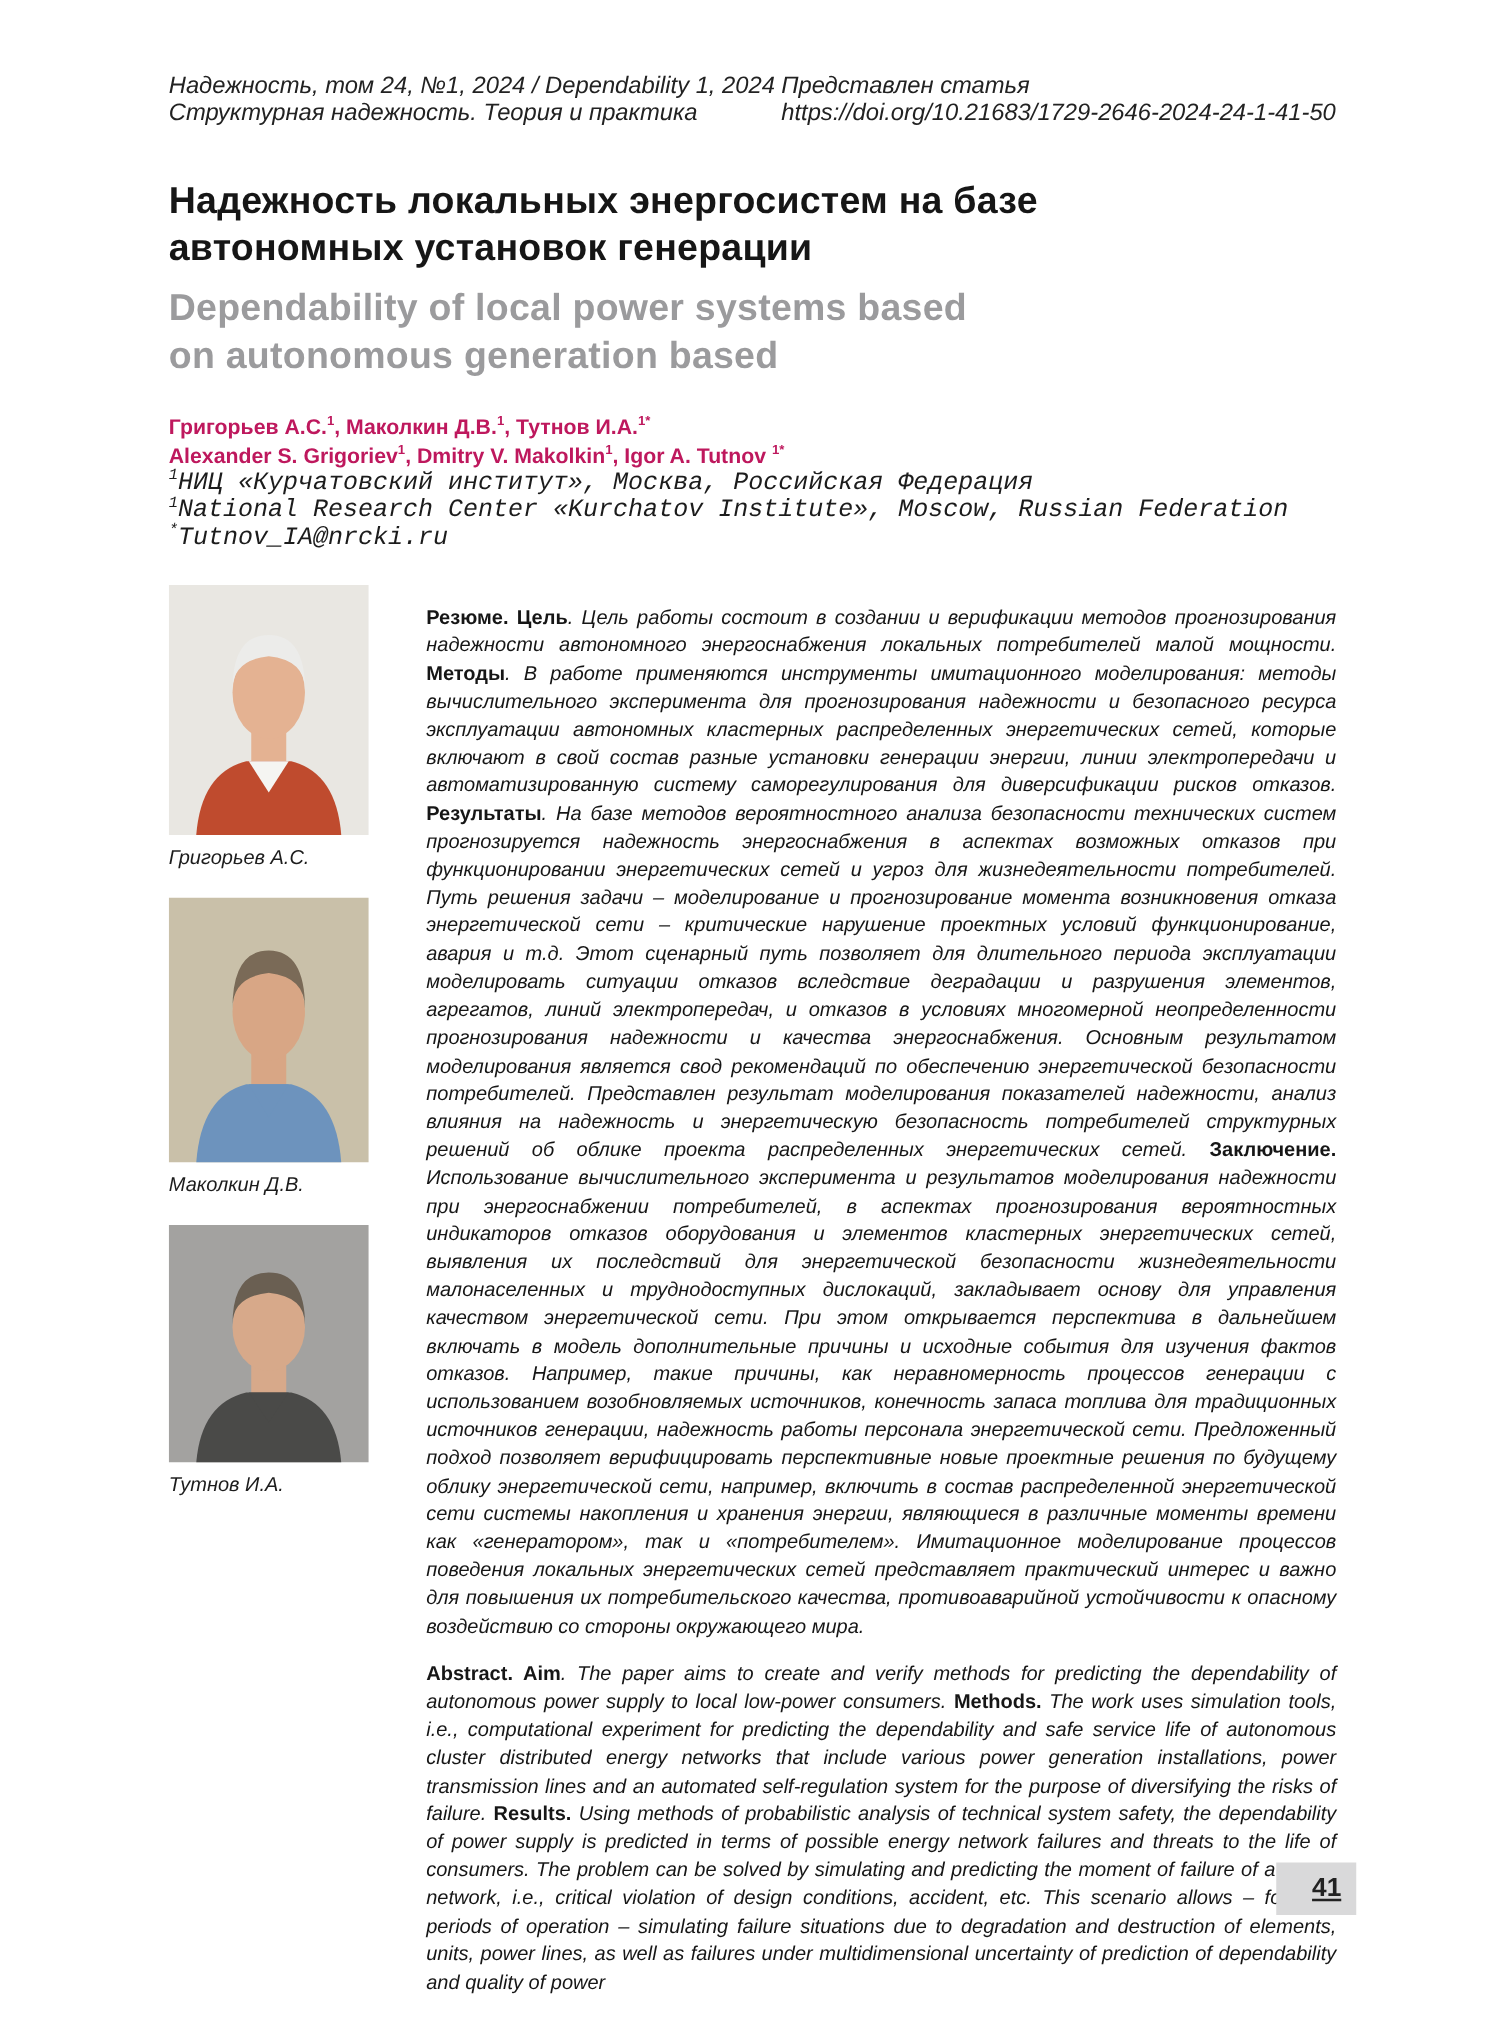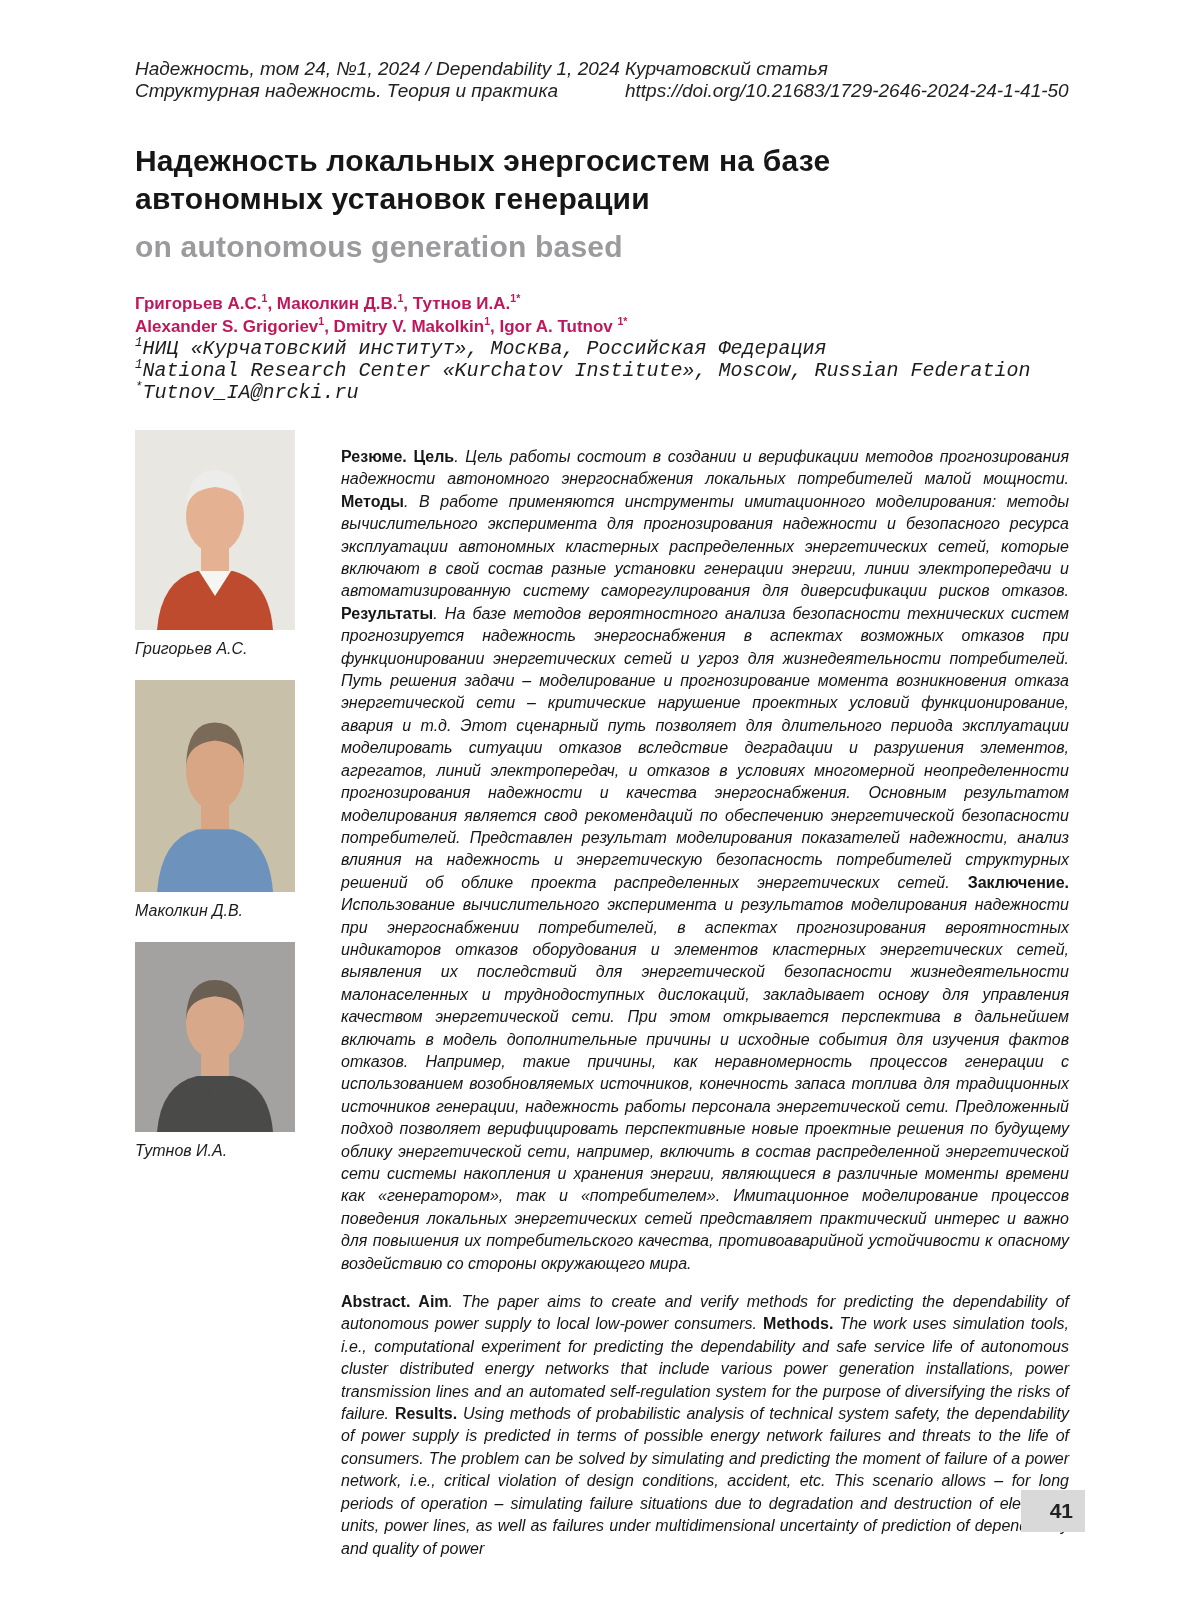--- a/index.html
+++ b/index.html
@@ -69,43 +69,45 @@
     width: 64px;
     height: 42px;
     background: #d9d9da;
     display: flex;
     align-items: center;
     justify-content: flex-end;
     padding-right: 12px;
     font-weight: 700;
     font-size: 21px;
     color: #222222;
+    text-decoration: underline;
   }
 </style>
 </head>
 <body>
 
 <div class="page">
 
   <header class="journal-header">
     <div class="jh-left">
       <div>Надежность, том 24, №1, 2024 / Dependability 1, 2024</div>
       <div>Структурная надежность. Теория и практика</div>
     </div>
     <div class="jh-right">
-      <div>Курчатовский статья</div>
+      <div>Представлен статья</div>
       <div>https://doi.org/10.21683/1729-2646-2024-24-1-41-50</div>
     </div>
   </header>
 
   <h1 class="title-ru">
     <span class="tl">Надежность локальных энергосистем на базе</span>
     <span class="tl">автономных установок генерации</span>
   </h1>
   <h2 class="title-en">
+    <span class="tl">Dependability of local power systems based</span>
     <span class="tl">on autonomous generation based</span>
   </h2>
 
   <div class="authors-block">
     <div class="authors-line"><span>Григорьев А.С.</span><sup>1</sup><span>, </span><span>Маколкин Д.В.</span><sup>1</sup><span>, </span><span>Тутнов И.А.</span><sup>1*</sup></div>
     <div class="authors-line"><span>Alexander S. Grigoriev</span><sup>1</sup><span>, </span><span>Dmitry V. Makolkin</span><sup>1</sup><span>, </span><span>Igor A. Tutnov </span><sup>1*</sup></div>
     <div class="affil-line"><sup>1</sup><span>НИЦ «Курчатовский институт», Москва, Российская Федерация</span></div>
     <div class="affil-line"><sup>1</sup><span>National Research Center «Kurchatov Institute», Moscow, Russian Federation</span></div>
     <div class="affil-line"><sup>*</sup><span>Tutnov_IA@nrcki.ru</span></div>
   </div>

